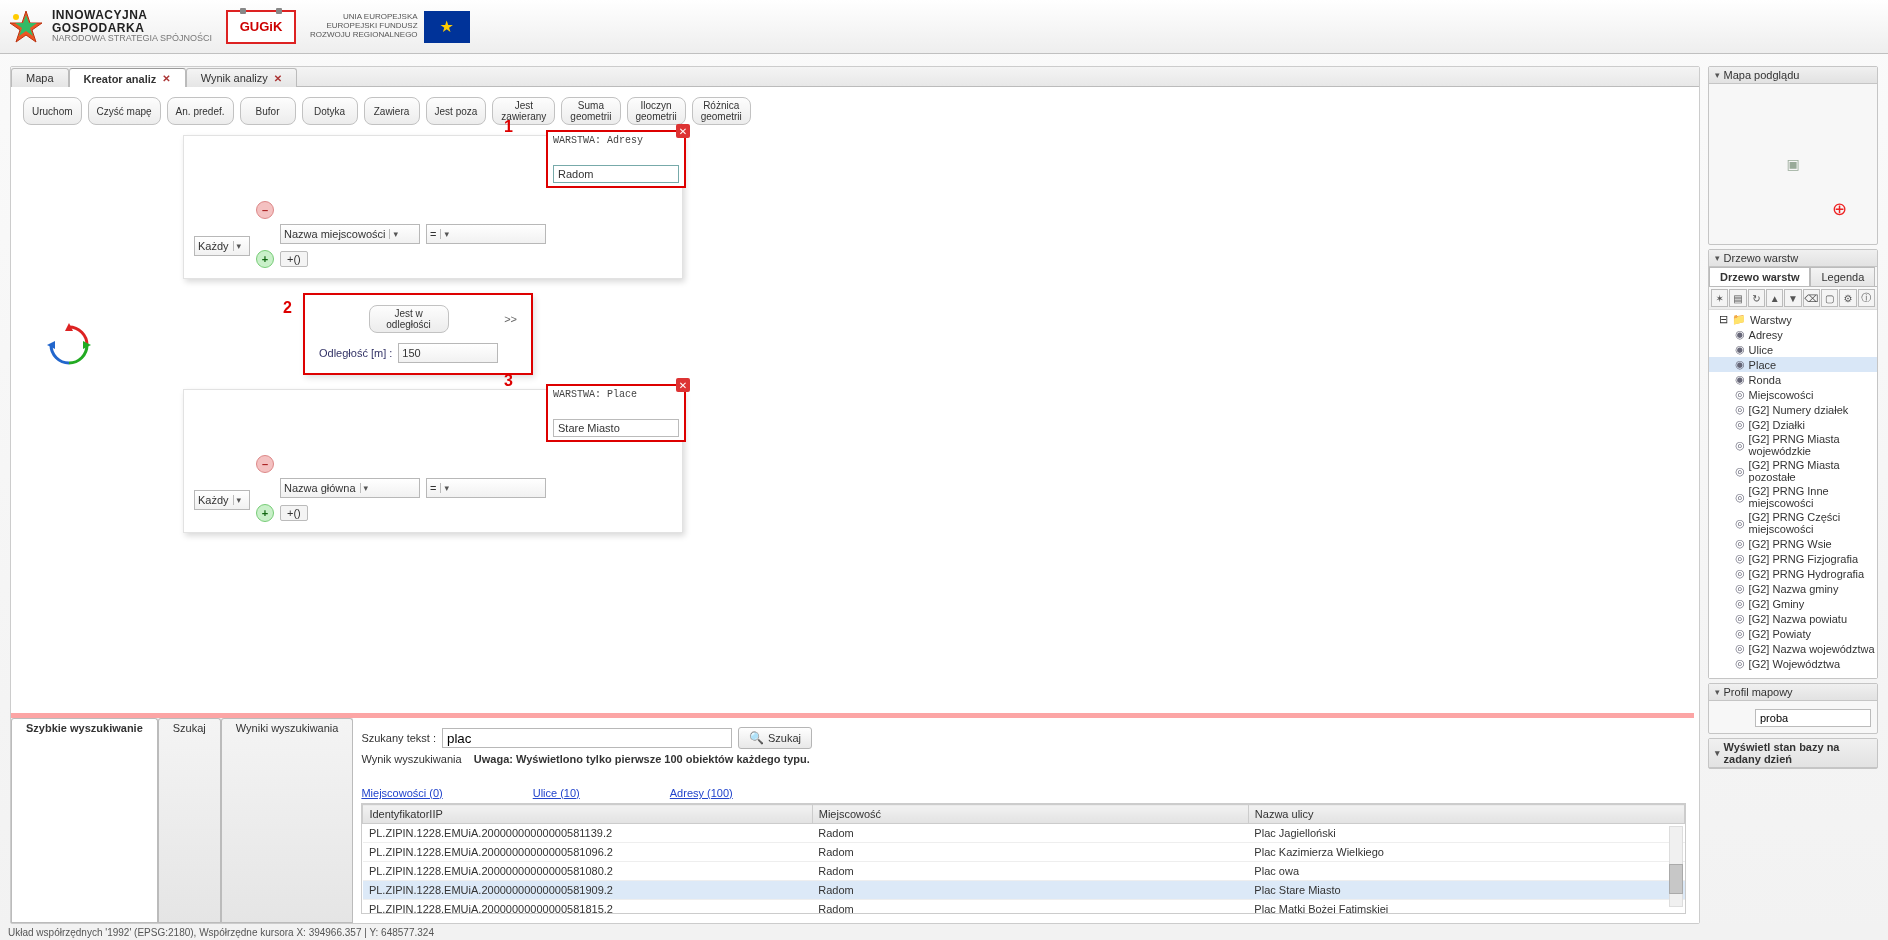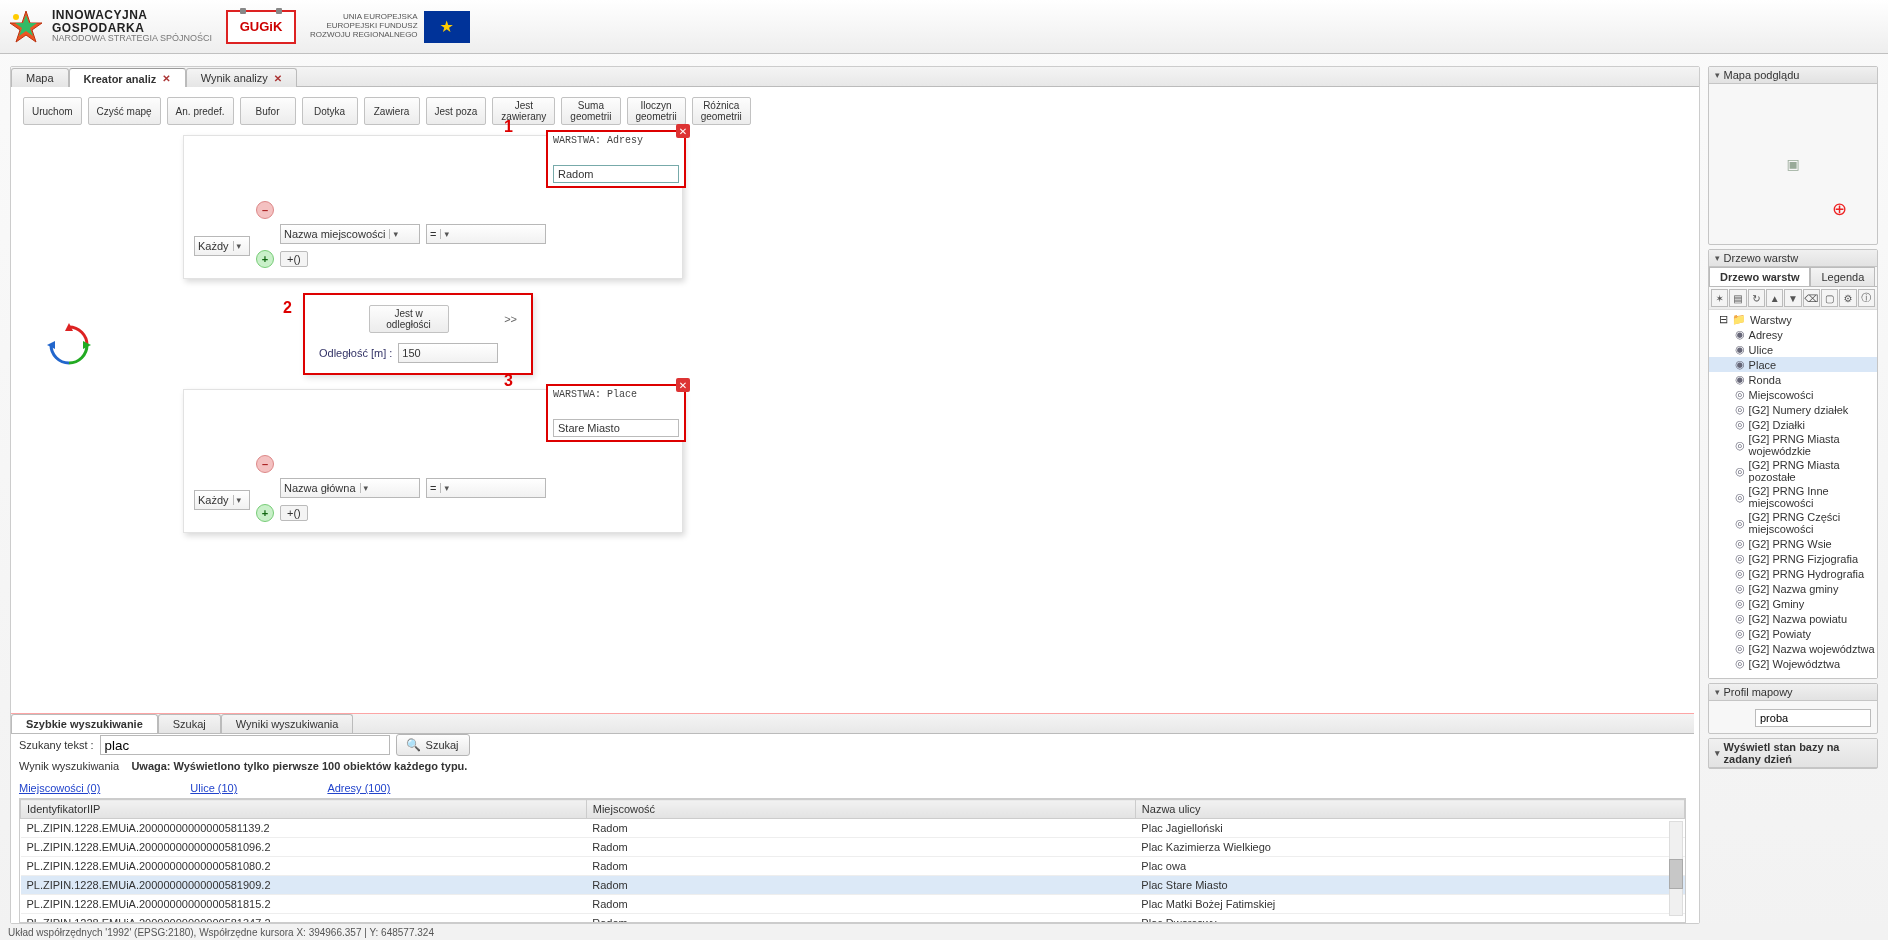--- a/index.html
+++ b/index.html
@@ -34,21 +34,21 @@
   .left-pane { flex:1; display:flex; flex-direction:column; border:1px solid #ccc; background:#fff; border-radius:2px; }
   .right-pane { width:170px; display:flex; flex-direction:column; gap:4px; }
 
   .tabs { display:flex; gap:0; background:linear-gradient(#f4f4f4,#e8e8e8); border-bottom:1px solid #bbb; height:20px; }
   .tab { padding:2px 14px; border:1px solid #bbb; border-bottom:none; background:linear-gradient(#f4f4f4,#e5e5e5); margin-top:1px; height:19px; display:flex; align-items:center; gap:6px; border-radius:3px 3px 0 0; cursor:pointer; }
   .tab.active { background:#fff; font-weight:bold; height:20px; margin-bottom:-1px; border-top:1px solid #999; }
   .tab .close-x { color:#a33; font-weight:bold; cursor:pointer; font-size:10px; }
 
   .workspace { flex:1; position:relative; overflow:hidden; background:#fff; }
   .toolbar { display:flex; gap:6px; padding:10px 12px; flex-wrap:wrap; }
-  .tool-btn { background:linear-gradient(#fdfdfd,#ececec); border:1px solid #c2c2c2; border-radius:2px; padding:4px 8px; min-width:56px; text-align:center; font-size:10px; color:#333; cursor:pointer; height:28px; display:flex; align-items:center; justify-content:center; line-height:1.1; }
+  .tool-btn { background:linear-gradient(#fdfdfd,#ececec); border:1px solid #c2c2c2; border-radius:8px; padding:4px 8px; min-width:56px; text-align:center; font-size:10px; color:#333; cursor:pointer; height:28px; display:flex; align-items:center; justify-content:center; line-height:1.1; }
   .tool-btn.multi { flex-direction:column; font-size:10px; }
 
   .canvas { position:relative; padding:0 12px 20px 12px; }
   .block { background:#fff; border:1px solid #e2e2e2; box-shadow:2px 3px 6px rgba(0,0,0,0.15); padding:10px; position:relative; margin-left:160px; width:500px; margin-bottom:14px; }
   .block-header { position:absolute; top:-2px; right:-2px; width:140px; border:2px solid #d00; background:#fff; font-size:10px; padding:3px 5px; height:58px; display:flex; flex-direction:column; }
   .redbox { border:2px solid #d00; }
   .warstwa-label { color:#444; flex:1;font-family:Liberation Mono, monospace; }
   .warstwa-input { border:1px solid #7aa; padding:2px 4px; width:100%; font-size:11px; color:#333; }
   .badge-close { position:absolute; top:-8px; right:-6px; width:14px; height:14px; background:#d33; color:#fff; font-size:10px; display:flex; align-items:center; justify-content:center; border-radius:2px; }
   .step-num { position:absolute; color:#d00; font-weight:bold; font-size:16px; }
@@ -60,30 +60,30 @@
   .round-btn { width:18px; height:18px; border-radius:50%; display:flex; align-items:center; justify-content:center; font-weight:bold; cursor:pointer; border:1px solid #888; }
   .round-btn.minus { background:#f4c1c1; color:#a22; border-color:#d88; }
   .round-btn.plus { background:#c9f0c9; color:#161; border-color:#7c7; }
   .paren-btn { border:1px solid #bbb; padding:1px 6px; border-radius:2px; background:#f4f4f4; cursor:pointer;}
 
   .spin-arrows { width:44px; height:44px; position:absolute; left:36px; top:188px; }
 
   .middle-block { margin-left:280px; width:230px; border:2px solid #d00; background:#fff; padding:10px 14px; box-shadow:2px 3px 6px rgba(0,0,0,0.12); display:flex; flex-direction:column; gap:10px; }
   .middle-block .tool-btn { width:80px; margin:0 auto; }
 
-  .bottom-search { position:absolute; left:0; right:5px; bottom:0; height:210px; border-top:1px solid #fca5a5; background:#fff; display:flex; flex-direction:column; }
+  .bottom-search { position:absolute; left:0; right:5px; bottom:0; height:210px; border-top:5px solid #fca5a5; background:#fff; display:flex; flex-direction:row; }
   .search-tabs { display:flex; background:linear-gradient(#f4f4f4,#e8e8e8); border-bottom:1px solid #bbb; }
   .search-tabs .tab2 { padding:3px 14px; border:1px solid #bbb; border-bottom:none; background:linear-gradient(#f4f4f4,#e5e5e5); border-radius:3px 3px 0 0; cursor:pointer;}
   .search-tabs .tab2.active { background:#fff; font-weight:bold; }
-  .search-body { padding:0 8px; display:flex; flex-direction:column; gap:4px; flex:1; overflow:hidden;}
+  .search-body { padding:9px 8px; display:flex; flex-direction:column; gap:4px; flex:1; overflow:hidden;}
   .szukany-row { display:flex; align-items:center; gap:6px; }
   .szukany-row input[type=text] { width:290px; height:20px; border:1px solid #b8b8b8; padding:2px 4px; }
   .results-info { font-size:11px; color:#333; }
   .results-info b { font-weight:bold; }
-  .linkset { display:flex; gap:90px; margin-top:6px; }
+  .linkset { display:flex; gap:90px; margin-top:18px; }
   .linkset a { color:#2244cc; text-decoration:underline; cursor:pointer; }
 
   .grid { flex:1; overflow:auto; border:1px solid #ccc; }
   table { width:100%; border-collapse:collapse; }
   thead th { background:linear-gradient(#f2f2f2,#e2e2e2); border:1px solid #ccc; text-align:left; padding:3px 6px; font-weight:normal; color:#333; }
   tbody td { border-bottom:1px solid #eee; padding:3px 6px; color:#333; }
   tbody tr.sel { background:#dce9f7; }
 
   .panel { background:#f7f7f7; border:1px solid #c5c5c5; border-radius:2px; }
   .panel-head { background:linear-gradient(#f0f0f0,#e2e2e2); border-bottom:1px solid #c5c5c5; padding:2px 6px; display:flex; align-items:center; gap:4px; cursor:pointer;}

